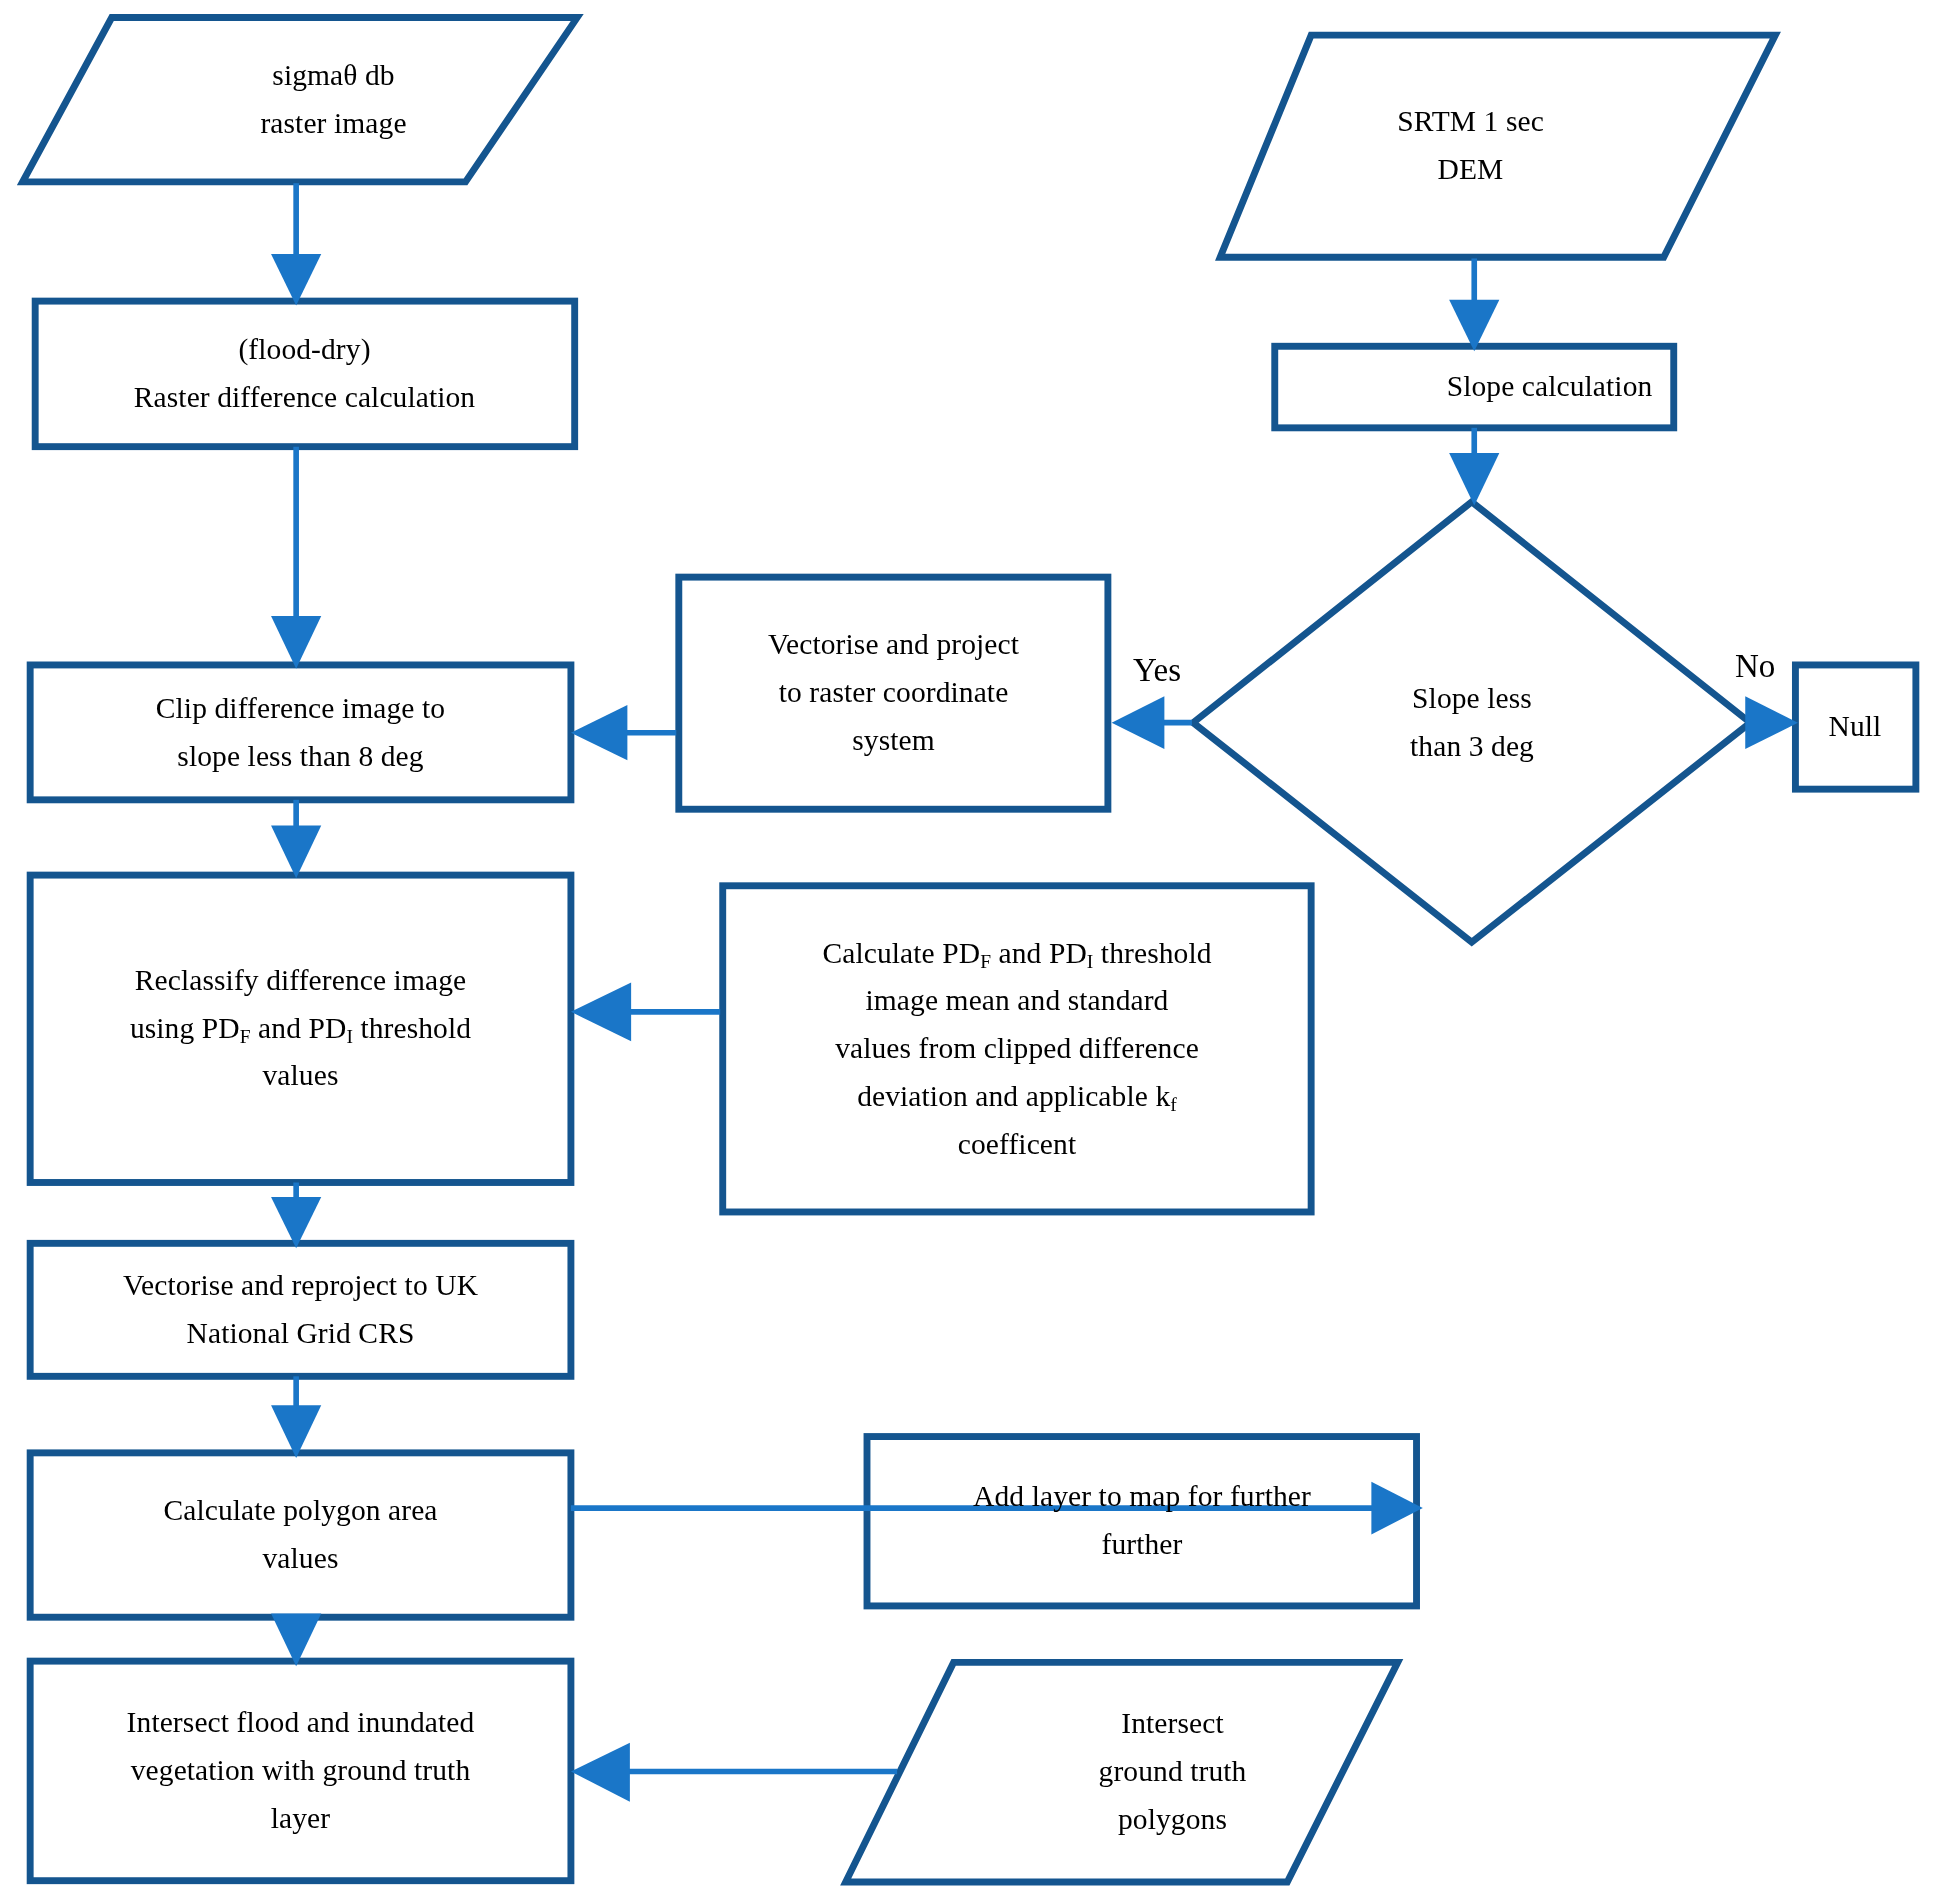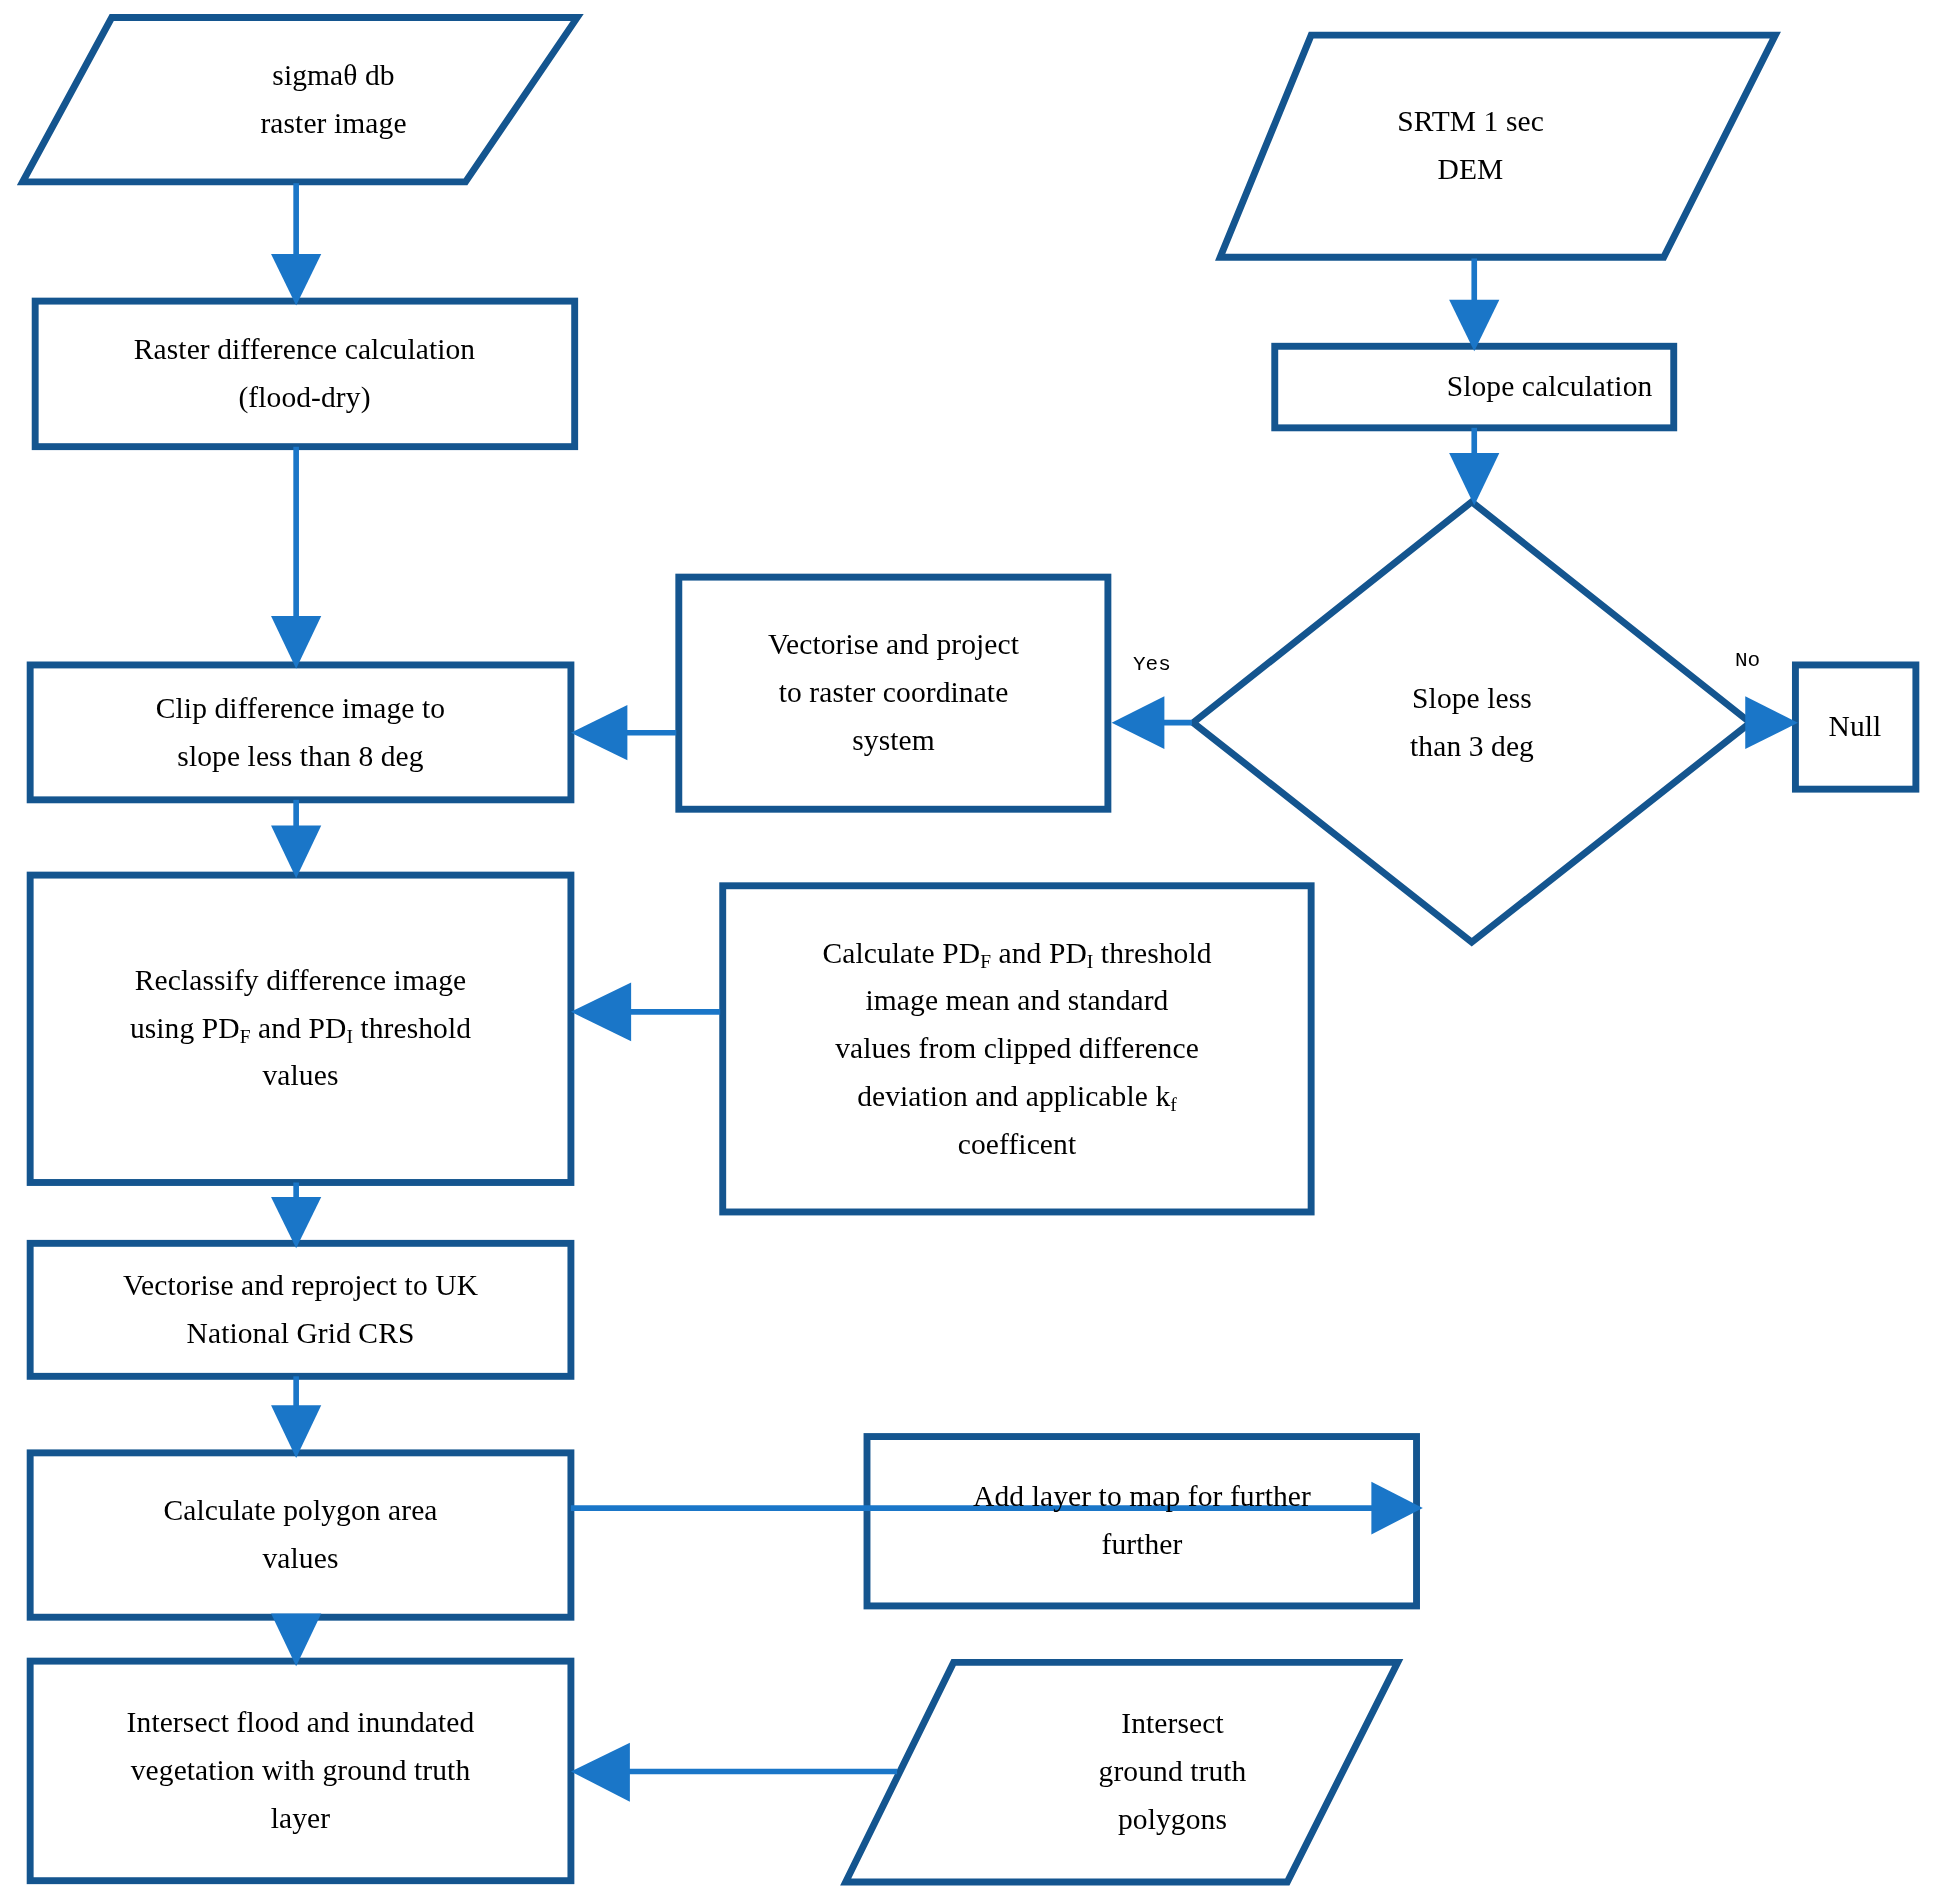--- a/index.html
+++ b/index.html
@@ -58,22 +58,22 @@
   .node-label span.txt { display: block; width: 100%; }
   .node-label sub {
     font-size: 0.66em;
     vertical-align: baseline;
     position: relative;
     top: 0.26em;
   }
   .edge-label {
     position: absolute;
     color: #000000;
-    font-family: Liberation Mono, monospace;
-    font-size: 21px;
+    font-family: Liberation Serif, serif;
+    font-size: 33px;
     line-height: 1;
     white-space: nowrap;
   }
 </style>
 </head>
 <body>
 
 <div id="flowchart-root">
 
   <svg class="flow-svg" viewBox="0 0 3086 3024" xmlns="http://www.w3.org/2000/svg">
@@ -182,22 +182,22 @@
 
   <div class="node-label" style="left:112px; top:17.6px; width:443px; height:164px;">
     <span class="txt">
         <span style="display:block">sigmaθ db</span>
         <span style="display:block">raster image</span>
       </span>
   </div>
 
   <div class="node-label" style="left:35px; top:301px; width:539px; height:146px;">
     <span class="txt">
+        <span style="display:block">(flood-dry)</span>
         <span style="display:block">Raster difference calculation</span>
-        <span style="display:block">(flood-dry)</span>
       </span>
   </div>
 
   <div class="node-label" style="left:1248px; top:35px; width:445px; height:222px;justify-content:center;">
     <span class="txt">
         <span style="display:block">SRTM 1 sec</span>
         <span style="display:block">DEM</span>
       </span>
   </div>
 

